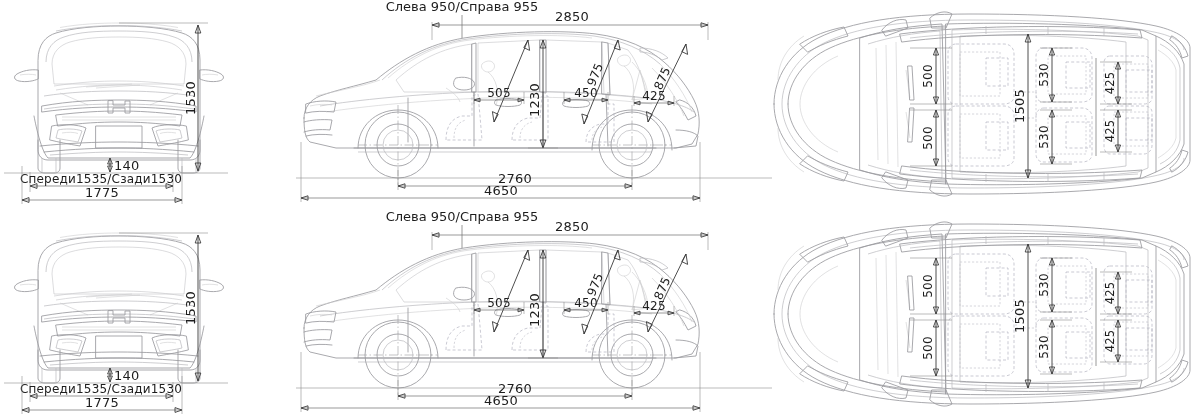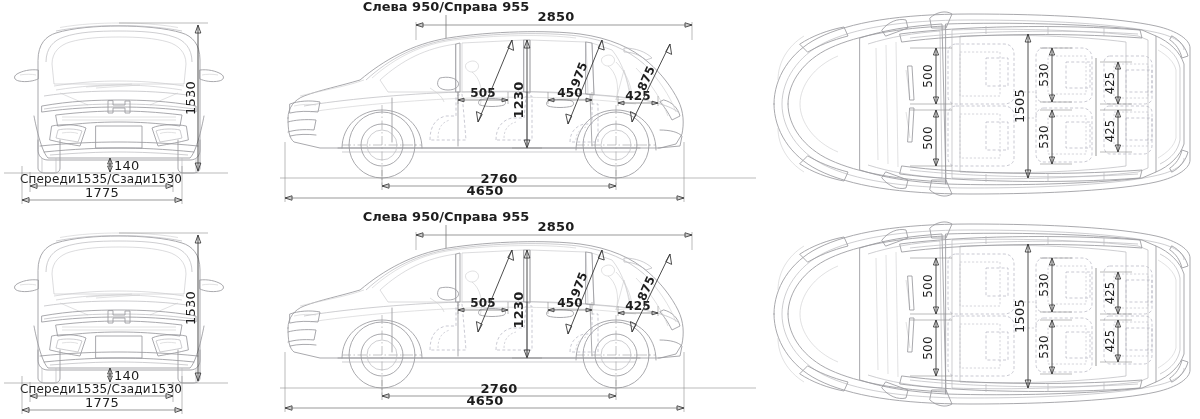--- a/index.html
+++ b/index.html
@@ -11,21 +11,21 @@
     font-family: "DejaVu Sans", "Liberation Sans", sans-serif;
     overflow: hidden;
   }
   .sheet { position: relative; width: 1200px; height: 419px; background: #fff; }
   .row { position: absolute; left: 0; width: 1200px; height: 209px; }
   .row.r1 { top: 0; }
   .row.r2 { top: 210px; }
 
   .panel { position: absolute; top: 0; height: 209px; }
   .panel.front { left: 0;   width: 280px; }
-  .panel.side  { left: 280px; width: 480px; font-weight: bold; }
+  .panel.side  { left: 296px; width: 480px; }
   .panel.top   { left: 760px; width: 440px; }
 
   svg { display: block; overflow: visible; }
 
   
   .car      { fill: none; stroke: #9a9a9e; stroke-width: .85; stroke-linejoin: round; stroke-linecap: round; }
   .car-lt   { fill: none; stroke: #b9b9bd; stroke-width: .7; }
   .car-vlt  { fill: none; stroke: #cccccf; stroke-width: .6; }
   .seat     { fill: none; stroke: #b3b3c0; stroke-width: .7; stroke-dasharray: 3 2.2; }
   .seat2    { fill: none; stroke: #bfbfc9; stroke-width: .65; stroke-dasharray: 2.2 1.8; }

